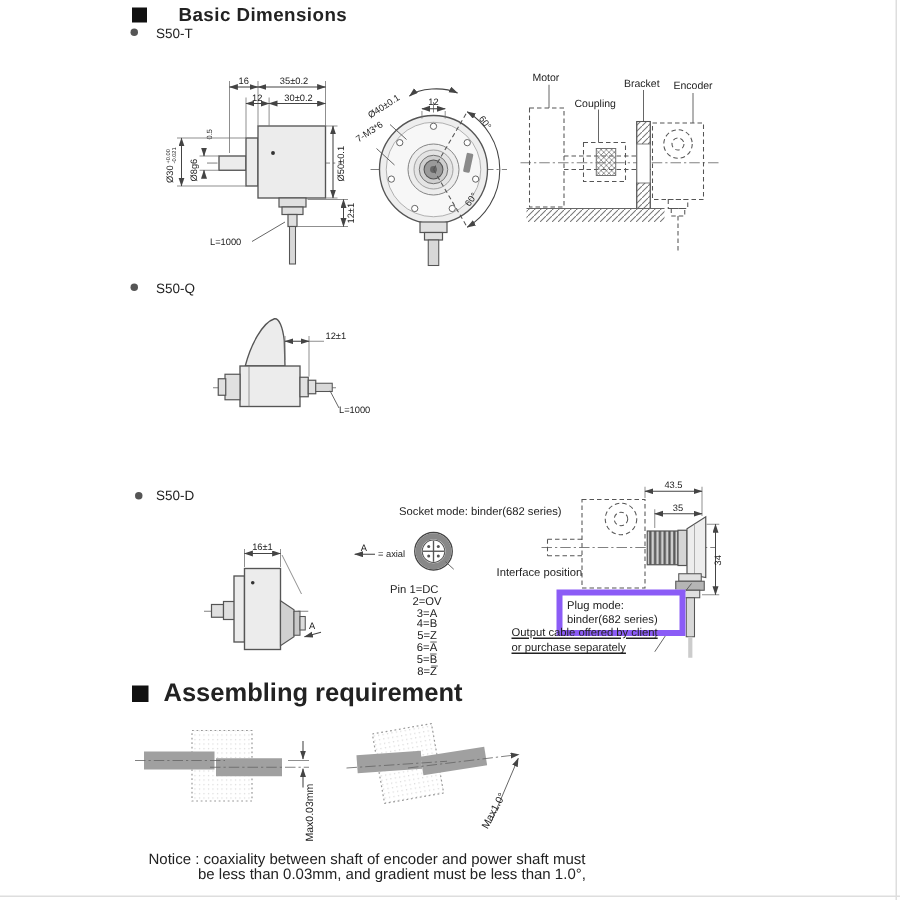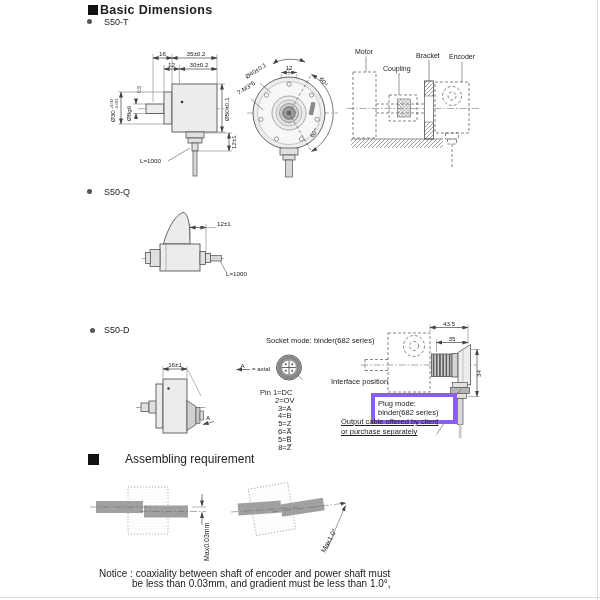--- a/index.html
+++ b/index.html
@@ -2,21 +2,21 @@
 <html><head>
 <meta charset="utf-8">
 <style>
   html,body{margin:0;padding:0;}
   body{width:600px;height:600px;background:#ffffff;font-family:"Liberation Sans",sans-serif;position:relative;overflow:hidden;color:#333;}
   .abs{position:absolute;}
   .hdr-sq{width:10px;height:10px;background:#111;}
   .hdr-title{font-size:12.5px;font-weight:bold;color:#222;letter-spacing:.3px;}
   .bullet{width:5px;height:5px;border-radius:50%;background:#555;}
   .bullet-label{font-size:9px;color:#222;}
-  .sub-hdr-title{font-size:12px;font-weight:normal;color:#222;margin-left:16px;}
+  .sub-hdr-title{font-size:17px;font-weight:bold;color:#222;}
   .small-note{font-size:7.5px;color:#222;padding-left:28px;}
   .pin-row{font-size:7.5px;line-height:7.8px;color:#222;white-space:nowrap;}
   .pin-row:not(:first-child){padding-left:15px;text-align:center;}
   .mode-box{border:4px solid #8b5cf6;padding:2px 3px;font-size:7.5px;line-height:1.25;color:#222;background:#fff;}
   .out-note{font-size:7.5px;line-height:1.35;color:#222;text-decoration:underline;white-space:nowrap;}
   .notice{font-size:10px;color:#222;white-space:nowrap;}
   .edge-v{right:2px;top:0;width:1px;height:600px;background:#dedede;}
   .edge-h{left:0;bottom:2px;width:600px;height:1px;background:#dedede;}
   svg{position:absolute;left:0;top:0;}
   svg text{font-family:"Liberation Sans",sans-serif;fill:#222;}
@@ -293,21 +293,21 @@
     <rect x="252" y="485.5" width="40" height="47" transform="rotate(-10 272 509)" fill="url(#dots)" fill-opacity="0.5" stroke="#999" stroke-width="0.8" stroke-dasharray="1.2,1.8"></rect>
     <rect x="238" y="502" width="43" height="12" transform="rotate(-4 260 508)" fill="#a0a0a0"></rect>
     <rect x="281" y="501" width="43" height="12.5" transform="rotate(-9 303 507)" fill="#a0a0a0"></rect>
     <line class="cdash" x1="231" y1="512" x2="298" y2="507.5"></line>
     <line class="cdash" x1="272" y1="512" x2="346" y2="503" marker-end="url(#ah)"></line>
     <line class="leader" x1="327" y1="549" x2="345.5" y2="505.5" marker-end="url(#ah)"></line>
     <text class="lbl" transform="translate(325,553) rotate(-62)">Max1.0°</text>
   </g>
 </svg>
 
-<div class="abs" style="left:88px;top:3px;display:flex;align-items:center;gap:2px;">
+<div class="abs" style="left:88px;top:3px;display:flex;align-items:center;gap:21px;">
   <div class="hdr-sq"></div>
   <div class="hdr-title">Basic Dimensions</div>
 </div>
 
 <div class="abs bullet" style="left:87px;top:19px;"></div>
 <div class="abs bullet-label" style="left:104px;top:17px;">S50-T</div>
 
 <div class="abs bullet" style="left:87px;top:189px;"></div>
 <div class="abs bullet-label" style="left:104px;top:187px;">S50-Q</div>
 

